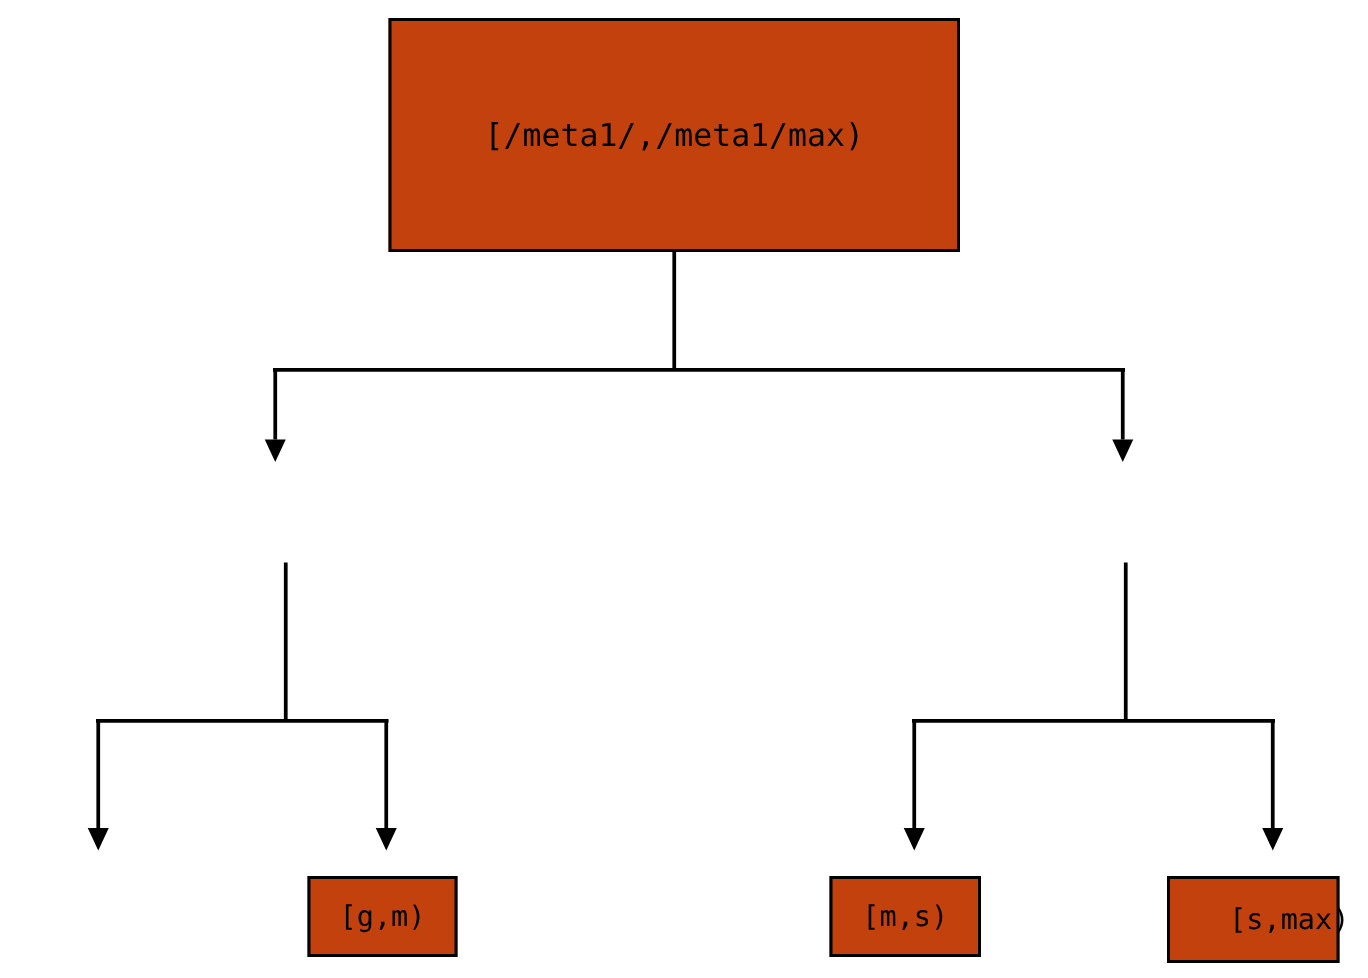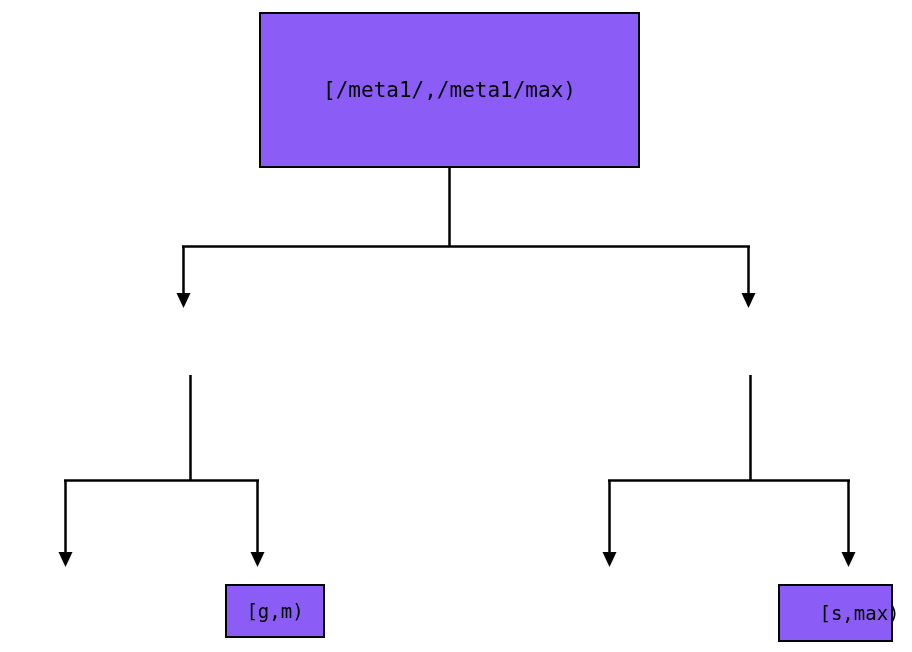--- a/index.html
+++ b/index.html
@@ -25,21 +25,21 @@
     left: 0;
     top: 0;
     width: 912px;
     height: 652px;
     pointer-events: none;
   }
   .node-box {
     position: absolute;
     box-sizing: border-box;
     border: 2px solid #000000;
-    background: #8b5cf6;
+    background: #c2410c;
     display: flex;
     align-items: center;
     justify-content: center;
     color: #000000;
     font-family: "DejaVu Sans Mono", "Liberation Mono", monospace;
     white-space: pre;
   }
   .node-label {
     font-family: "DejaVu Sans Mono", "Liberation Mono", monospace;
     color: #000000;
@@ -74,21 +74,20 @@
     left: 8px;
     top: 584px;
     width: 100px;
     height: 54px;
   }
   #node-leaf-gm {
     left: 205px;
     top: 584px;
     width: 100px;
     height: 54px;
-    margin-left: 20px;
   }
   #node-leaf-ms {
     left: 553px;
     top: 584px;
     width: 101px;
     height: 54px;
   }
   #node-leaf-smax {
     left: 778px;
     top: 584px;
@@ -144,18 +143,21 @@
     <span class="node-label">[/meta1/,/meta1/max)</span>
   </div>
 
 
 
 
   <div class="node-box" id="node-leaf-gm">
     <span class="node-label">[g,m)</span>
   </div>
 
+  <div class="node-box" id="node-leaf-ms">
+    <span class="node-label">[m,s)</span>
+  </div>
 
   <div class="node-box" id="node-leaf-smax">
     <span class="node-label">[s,max)</span>
   </div>
 
 </div>
 
 </body></html>

